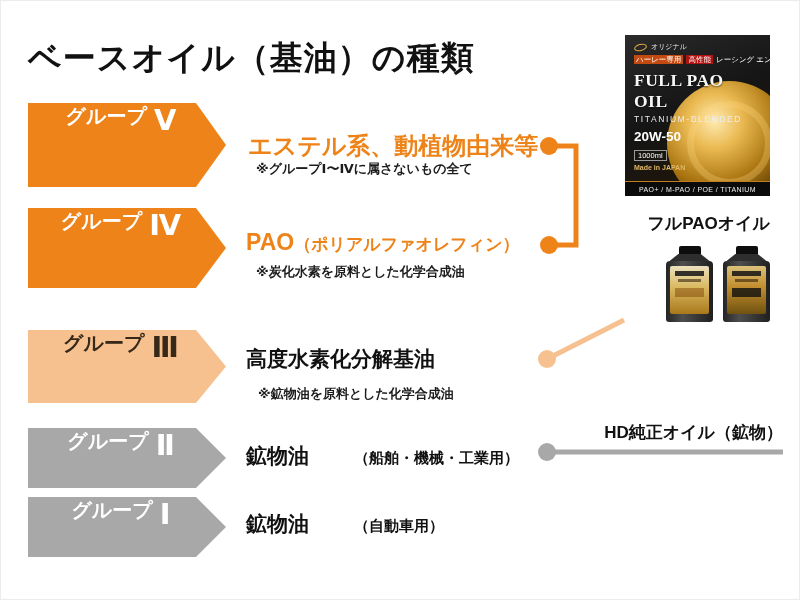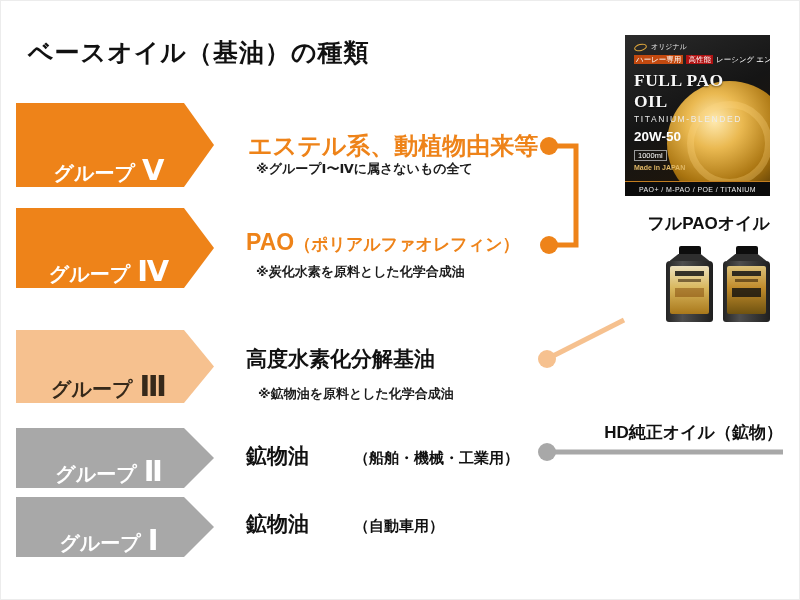--- a/index.html
+++ b/index.html
@@ -1,23 +1,23 @@
 <!DOCTYPE html>
 <html><head>
 <meta charset="utf-8">
 <style>
   *{margin:0;padding:0;box-sizing:border-box;}
   html,body{background:#fff;}
   body{font-family:"Liberation Sans","DejaVu Sans",sans-serif;}
   #stage{position:relative;width:800px;height:600px;background:#fff;overflow:hidden;box-shadow:inset 0 0 0 1px #ececec;}
-  .title{position:absolute;left:28px;top:36px;font-size:25px;font-weight:800;color:#111;letter-spacing:1px;}
+  .title{position:absolute;left:28px;top:36px;font-size:33px;font-weight:800;color:#111;letter-spacing:1px;}
   .connectors{position:absolute;left:0;top:0;pointer-events:none;}
 
   
-  .banner{position:absolute;left:16px;width:198px;display:flex;align-items:flex-end;justify-content:center;
+  .banner{position:absolute;left:28px;width:198px;display:flex;align-items:flex-start;justify-content:center;
     padding-right:34px;clip-path:polygon(0 0,calc(100% - 30px) 0,100% 50%,calc(100% - 30px) 100%,0 100%);padding-left:22px;}
   .b-orange{background:#ee8319;color:#fff;}
   .b-peach{background:#f6c18f;color:#36291a;}
   .b-gray{background:#a8a8a8;color:#fff;}
   .banner-v{top:103px;height:84px;}
   .banner-iv{top:208px;height:80px;}
   .banner-iii{top:330px;height:73px;}
   .banner-ii{top:428px;height:60px;}
   .banner-i{top:497px;height:60px;}
   .b-label{font-size:20px;font-weight:800;}

